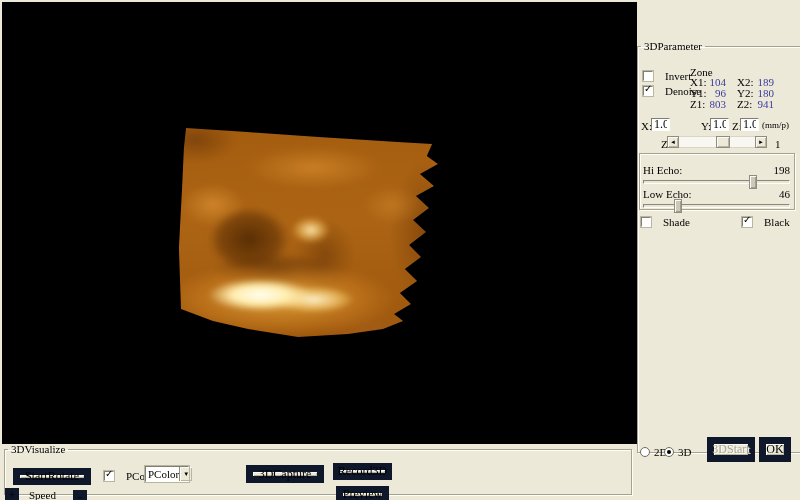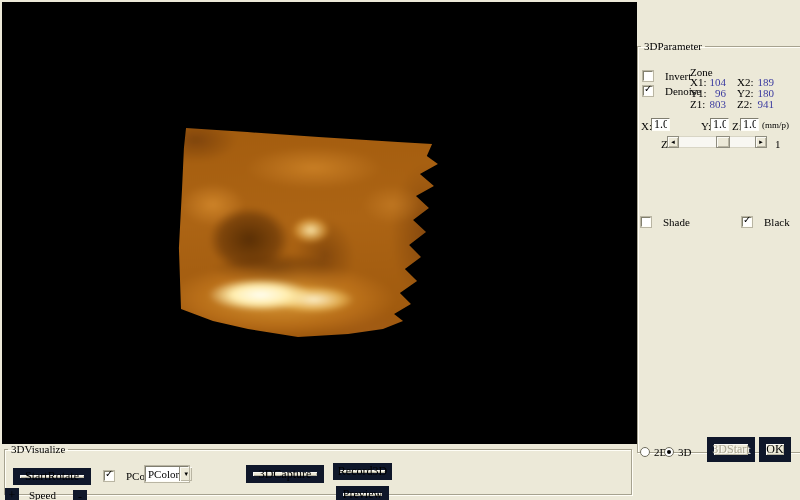--- a/index.html
+++ b/index.html
@@ -178,20 +178,32 @@
   <span class="lbl" style="left:3px; top:86px;margin-left:20px;">ZRate</span>
   <div class="sb" style="left:29px; top:84px;">
     <div class="sb-btn">◄</div>
     <div class="sb-track">
       <div class="sb-thumb" style="left: calc(60% - 8.4px);"></div>
     </div>
     <div class="sb-btn">►</div>
   </div>
   <span class="lbl" style="left:137px; top:86px;">1</span>
 
+  <div class="echo-group">
+    <span class="lbl" style="left:3px; top:10px;">Hi Echo:</span>
+    <span class="lbl" style="right:4px; top:10px;">198</span>
+    <div class="track" style="left:3px; right:4px; top:26px;">
+      <div class="thumb" style="left: calc(77% - 6.16px);"></div>
+    </div>
+    <span class="lbl" style="left:3px; top:34px;">Low Echo:</span>
+    <span class="lbl" style="right:4px; top:34px;">46</span>
+    <div class="track" style="left:3px; right:4px; top:50px;">
+      <div class="thumb" style="left: calc(22% - 1.76px);"></div>
+    </div>
+  </div>
 
   <span class="cb" style="left:3px; top:164px;">
     <span class="cb-box"></span>
     <span>Shade</span>
   </span>
   <span class="cb" style="left:104px; top:164px;">
     <span class="cb-box">
         <span class="cb-mark on">✓</span>
       </span>
     <span>Black</span>

